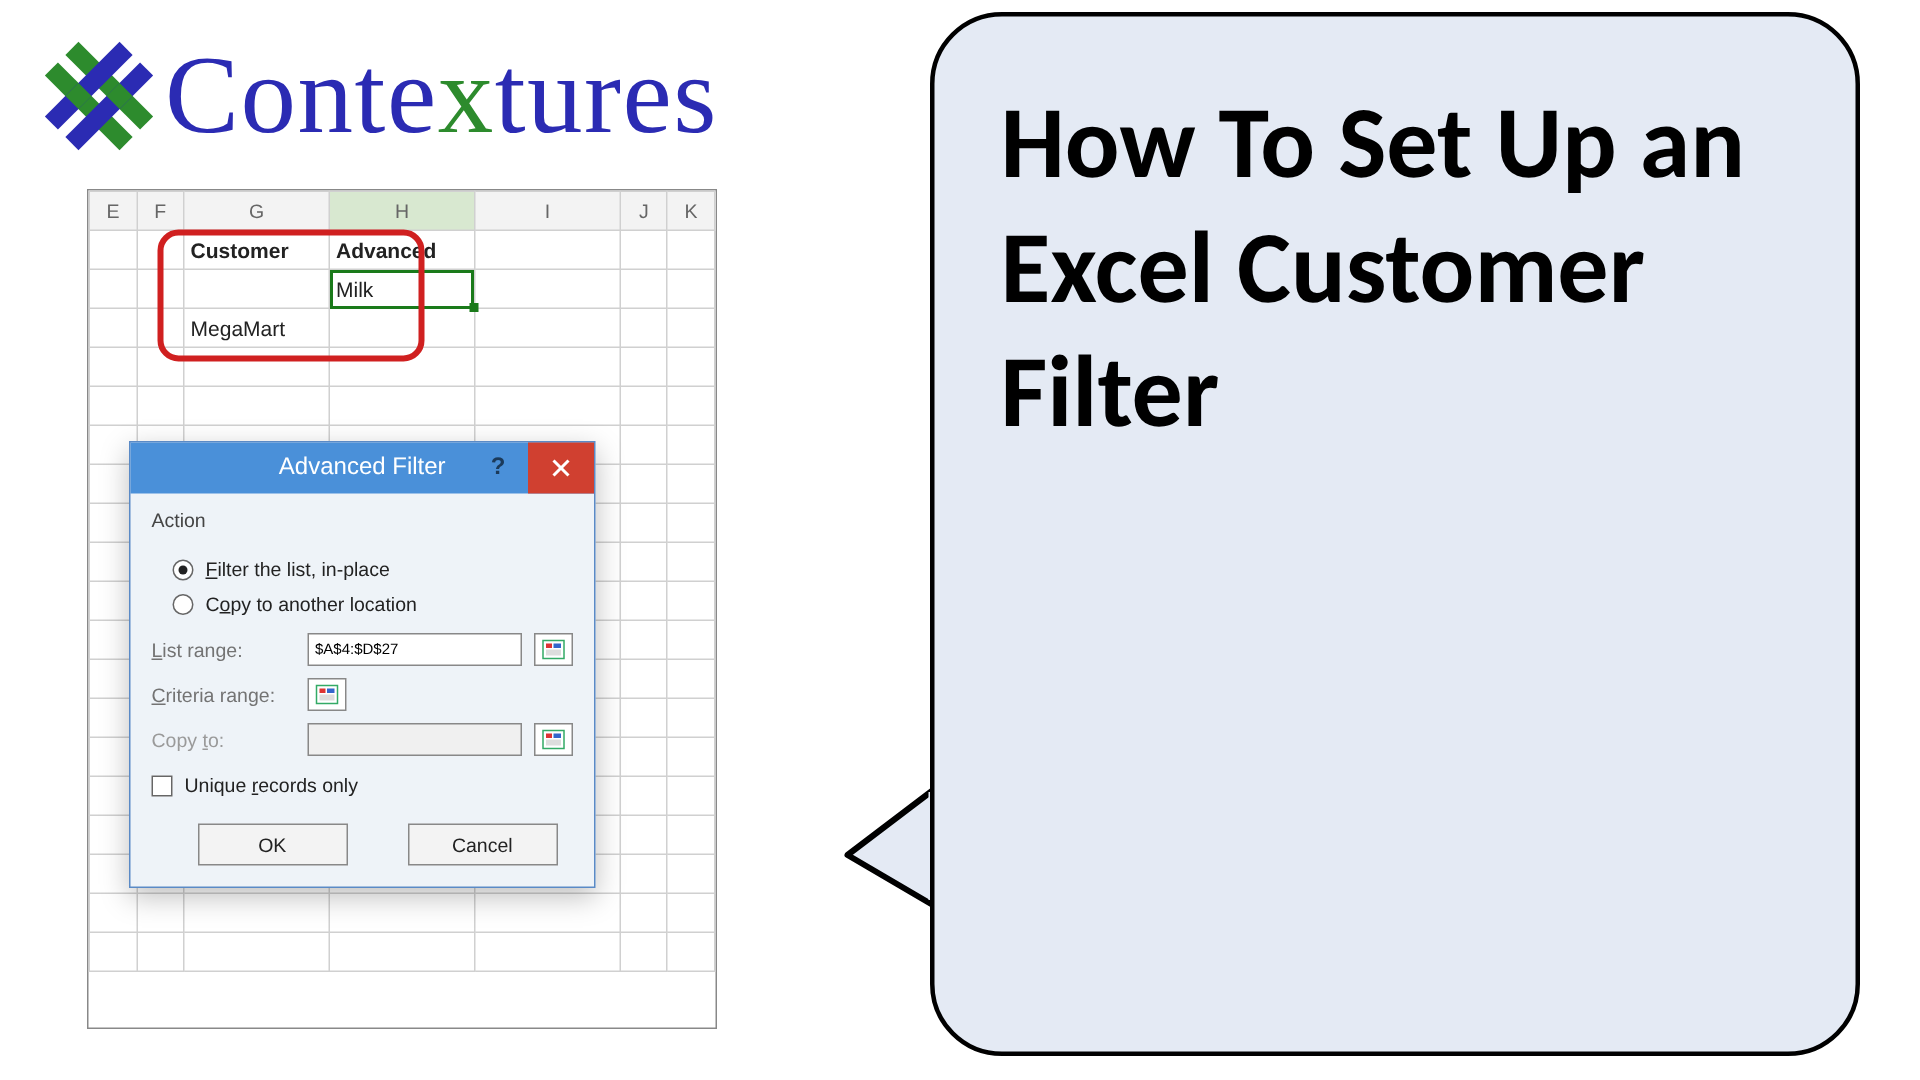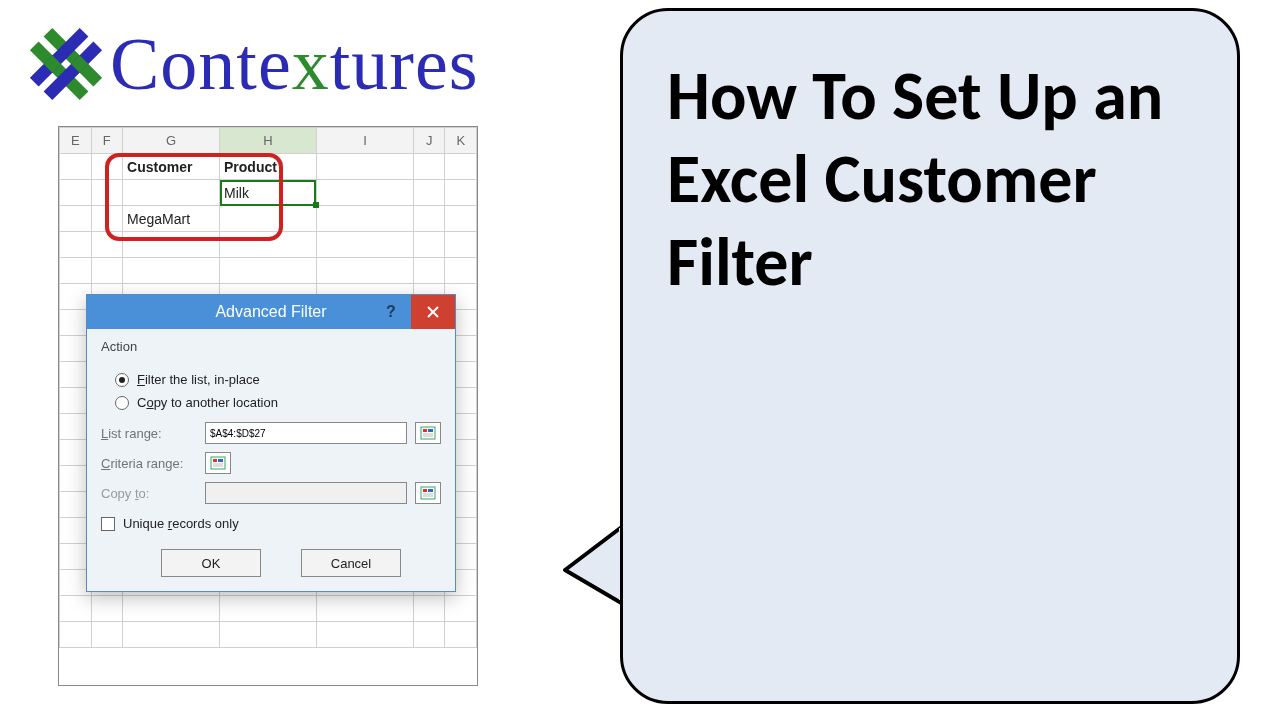--- a/index.html
+++ b/index.html
@@ -85,21 +85,21 @@
     border: 4px solid #d02020;
     border-radius: 14px;
     pointer-events: none;
   }
 
   
   .dialog {
     position: absolute;
     top: 294px;
     left: 86px;
-    width: 370px;
+    width: 311px;
     background: #eef3f8;
     border: 1px solid #5a8ac6;
     box-shadow: 0 6px 18px rgba(0,0,0,.25);
     font-size: 13px;
     color: #222;
   }
   .dlg-titlebar {
     height: 34px;
     background: #4a90d9;
     color: #fff;
@@ -229,21 +229,21 @@
       <th class="colhdr">G</th>
       <th class="colhdr sel">H</th>
       <th class="colhdr">I</th>
       <th class="colhdr">J</th>
       <th class="colhdr">K</th>
     </tr>
     <tr>
       <td></td>
           <td></td>
       <td class="bold">Customer</td>
-      <td class="bold">Product</td>
+      <td class="bold">Advanced</td>
       <td></td>
           <td></td>
           <td></td>
     </tr>
     <tr>
       <td></td>
           <td></td>
       <td></td>
       <td class="active-cell">Milk</td>
       <td></td>

